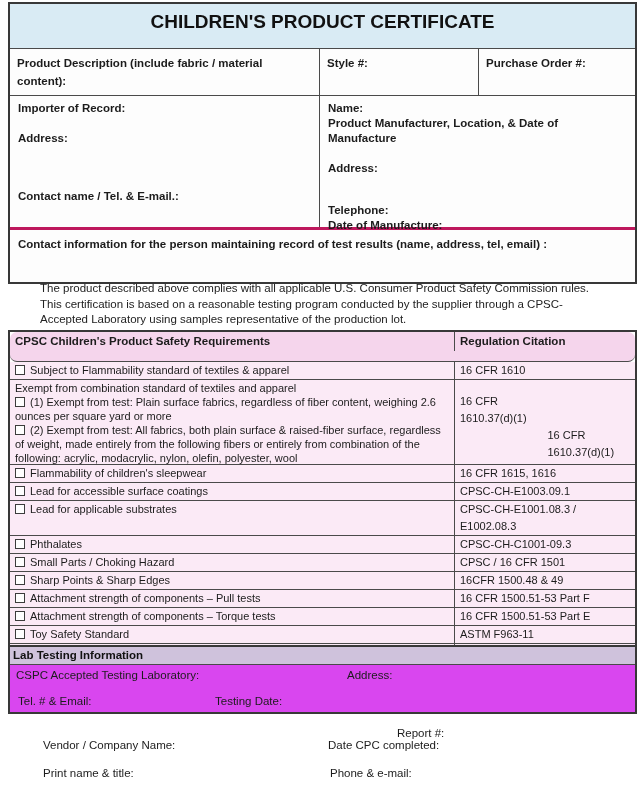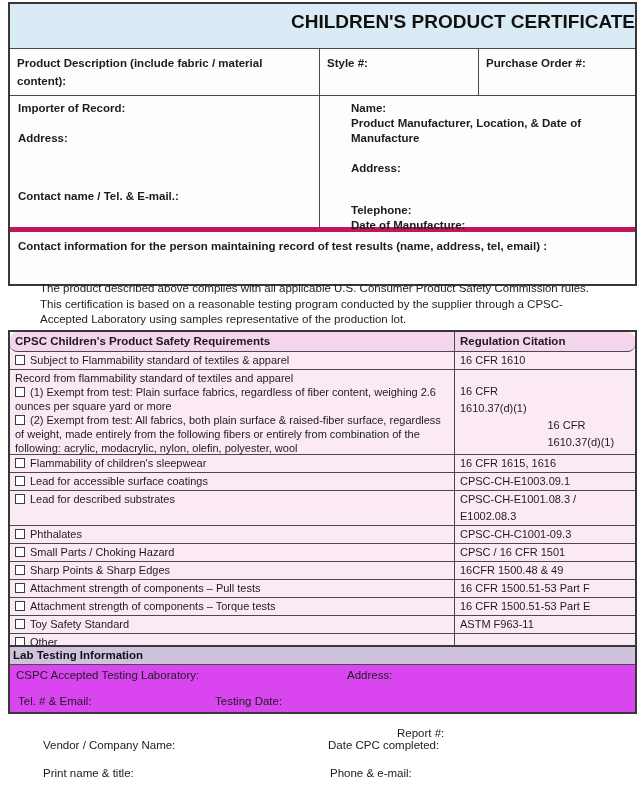--- a/index.html
+++ b/index.html
@@ -15,29 +15,29 @@
   .lbl{font-size:11.5px;line-height:15px;font-weight:bold;}
 
   
   .top-table{
     position:absolute;left:8px;top:2px;width:625px;
     border:2px solid #383838;background:#fdfdfd;
   }
   .cert-header{
     background:#d9ebf4;height:44px;
     border-bottom:1px solid #4a4a4a;
-    text-align:right;
+    text-align:center;
   }
   .cert-title{
     display:inline-block;margin-top:7px;
     font-size:19px;font-weight:bold;letter-spacing:0px;color:#111;
   }
   .trow{display:flex;}
   .prod-row{height:46px;border-bottom:1px solid #4a4a4a;}
-  .imp-row{height:131px;border-bottom:5px solid #be185d;gap:23px;}
+  .imp-row{height:131px;border-bottom:3px solid #be185d;}
   .contact-row{height:44px;padding:4px 8px;}
   .cell{padding:4px 7px;box-sizing:border-box;}
   .c1{width:310px;border-right:1px solid #4a4a4a;}
   .c2{width:159px;border-right:1px solid #4a4a4a;}
   .c3{flex:1;}
   .imp-left{width:310px;border-right:1px solid #4a4a4a;padding:5px 8px;box-sizing:border-box;}
   .imp-right{flex:1;padding:5px 8px;box-sizing:border-box;}
   .mt15{margin-top:15px;}
   .mt27{margin-top:27px;}
   .mt43{margin-top:43px;}
@@ -49,21 +49,21 @@
   }
 
   
   .req-table{
     position:absolute;left:8px;top:330px;width:625px;
     border:2px solid #383838;font-size:11px;
   }
   .req-head{display:flex;background:#f5d5ec;font-weight:bold;font-size:11.5px;
     border-bottom:1px solid #4a4a4a;border-radius:7px;}
   .req-head .rc1{height:19px;line-height:19px;}
-  .req-head .rc2{height:19px;line-height:19px;}
+  .req-head .rc2{height:29px;line-height:19px;}
   .req-row{display:flex;background:#fbeaf6;border-bottom:1px solid #4a4a4a;}
   .req-row:last-child{border-bottom:none;}
   .rc1{width:445px;border-right:1px solid #4a4a4a;padding-left:5px;box-sizing:border-box;}
   .rc2{flex:1;padding-left:5px;box-sizing:border-box;}
   .req-row .rc1,.req-row .rc2{min-height:17px;line-height:17px;}
   .exempt-row .rc1{line-height:14px;padding-top:1px;padding-right:6px;}
   .exempt-row{height:84px;}
   .exempt-cite{display:flex;flex-direction:row;line-height:14px;}
   .exempt-cite .cite1{margin-top:13px;}
   .exempt-cite .cite2{margin-top:auto;margin-bottom:3px;}
@@ -148,40 +148,40 @@
       <div class="rc2">Regulation Citation</div>
     </div>
 
     <div class="req-row">
       <div class="rc1"><span class="cb"></span><span>Subject to Flammability standard of textiles &amp; apparel</span></div>
       <div class="rc2">16 CFR 1610</div>
     </div>
 
     <div class="req-row exempt-row">
       <div class="rc1">
-        <div>Record from flammability standard of textiles and apparel</div>
+        <div>Exempt from combination standard of textiles and apparel</div>
         <div><span class="cb"></span><span>(1) Exempt from test: Plain surface fabrics, regardless of fiber content, weighing 2.6 ounces per square yard or more</span></div>
         <div><span class="cb"></span><span>(2) Exempt from test: All fabrics, both plain surface &amp; raised-fiber surface, regardless of weight, made entirely from the following fibers or entirely from combination of the following: acrylic, modacrylic, nylon, olefin, polyester, wool</span></div>
       </div>
       <div class="rc2 exempt-cite">
         <span class="cite1">16 CFR 1610.37(d)(1)</span>
         <span class="cite2">16 CFR 1610.37(d)(1)</span>
       </div>
     </div>
 
     <div class="req-row">
       <div class="rc1"><span class="cb"></span><span>Flammability of children's sleepwear</span></div>
       <div class="rc2">16 CFR 1615, 1616</div>
     </div>
     <div class="req-row">
       <div class="rc1"><span class="cb"></span><span>Lead for accessible surface coatings</span></div>
       <div class="rc2">CPSC-CH-E1003.09.1</div>
     </div>
     <div class="req-row">
-      <div class="rc1"><span class="cb"></span><span>Lead for described substrates</span></div>
+      <div class="rc1"><span class="cb"></span><span>Lead for applicable substrates</span></div>
       <div class="rc2">CPSC-CH-E1001.08.3 / E1002.08.3</div>
     </div>
     <div class="req-row">
       <div class="rc1"><span class="cb"></span><span>Phthalates</span></div>
       <div class="rc2">CPSC-CH-C1001-09.3</div>
     </div>
     <div class="req-row">
       <div class="rc1"><span class="cb"></span><span>Small Parts / Choking Hazard</span></div>
       <div class="rc2">CPSC / 16 CFR 1501</div>
     </div>

